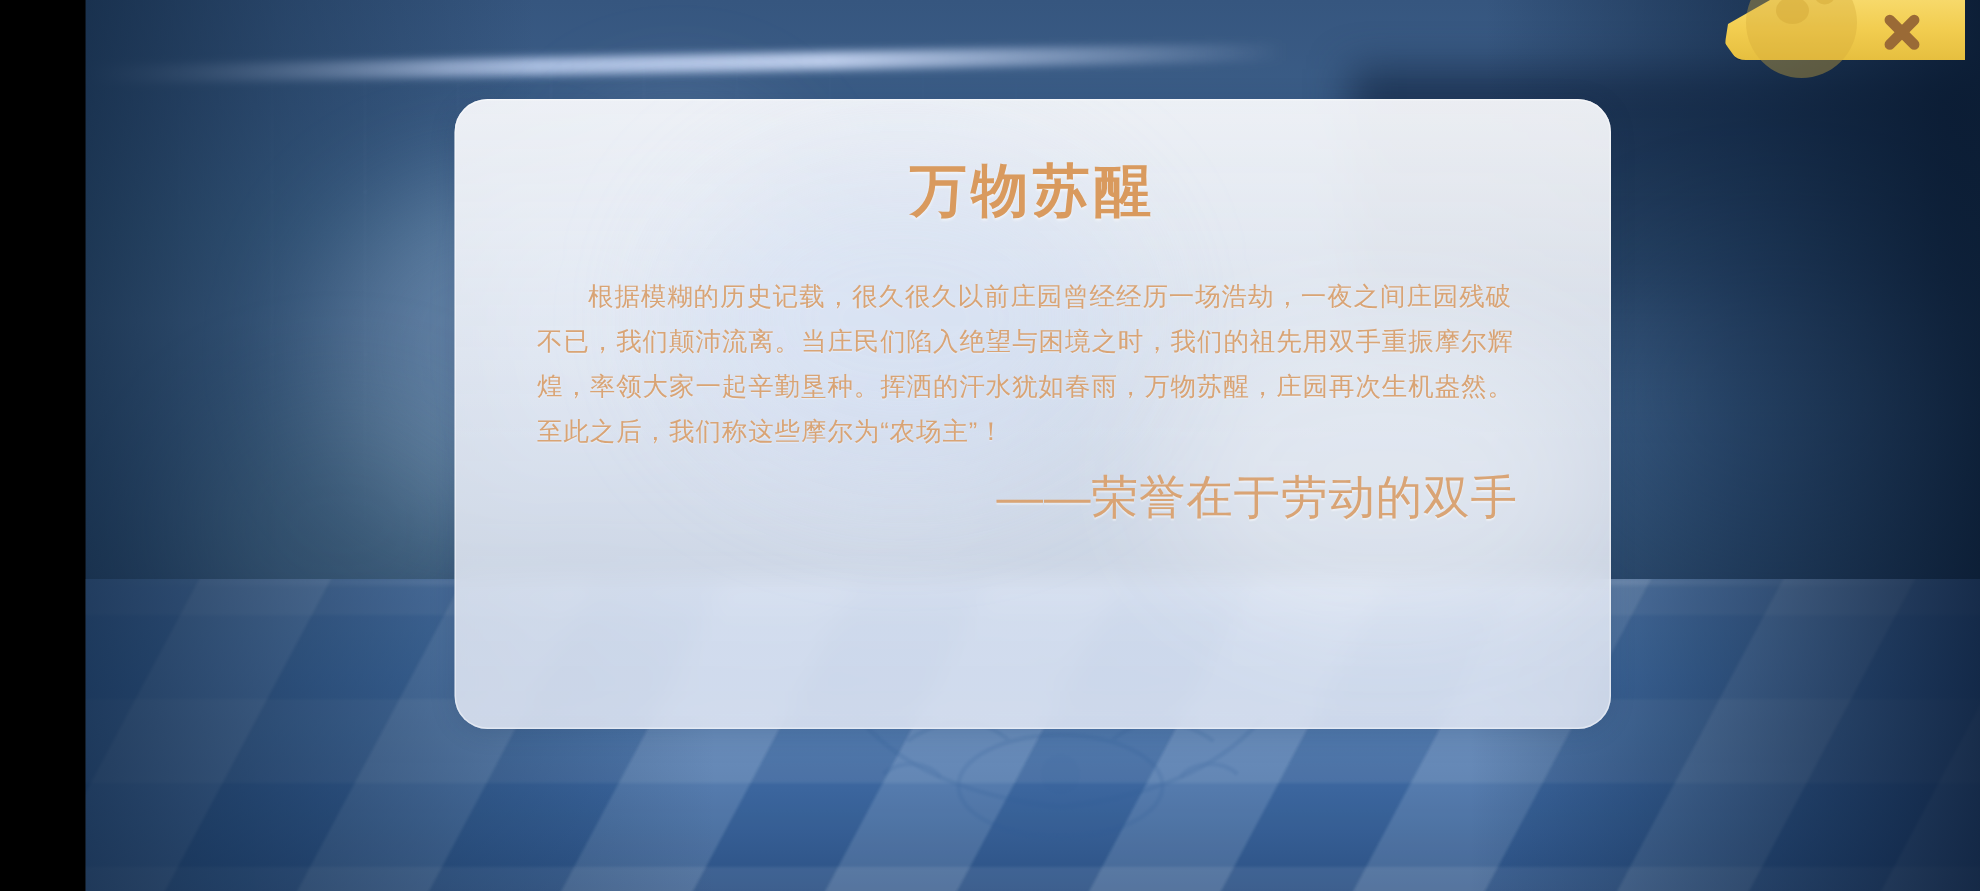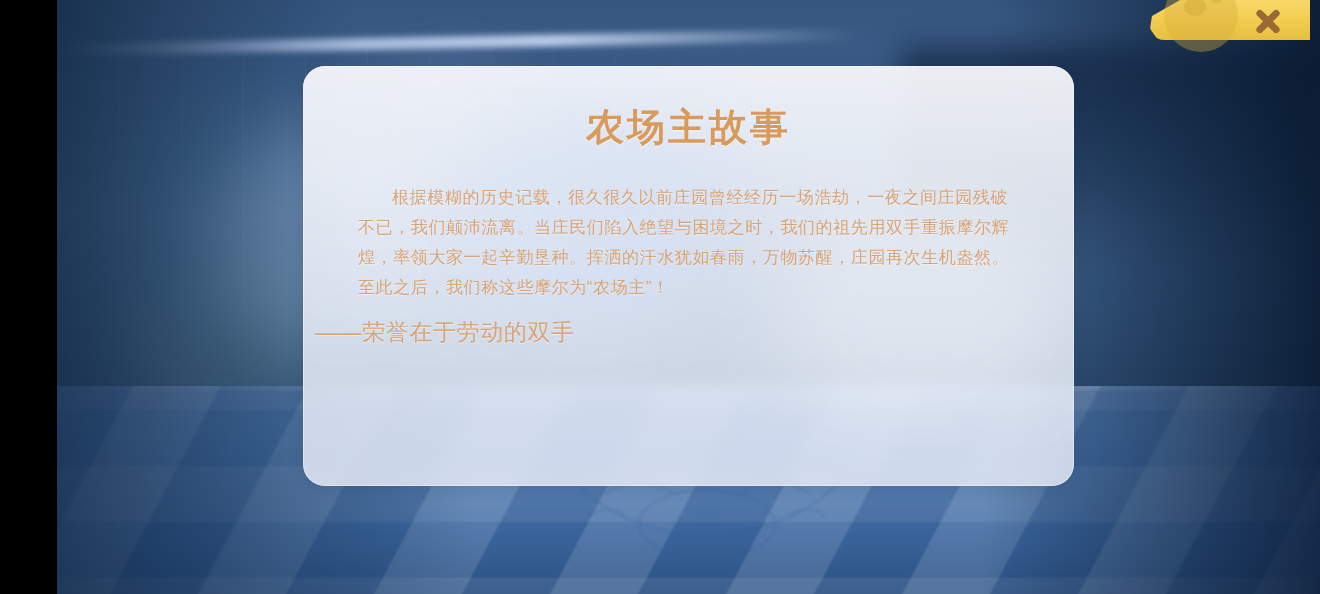--- a/index.html
+++ b/index.html
@@ -217,21 +217,22 @@
     font-size:17px;
     line-height:30px;
     color:#d9a475;
     letter-spacing:.6px;
     text-shadow:0 1px 1px rgba(255,255,255,.45);
   }
   .story-body p{ text-indent:2em; }
 
   .story-signature{
     margin:14px 62px 0 12px;
-    font-size:23px;
+    text-align:right;
+    font-size:31px;
     line-height:30px;
     color:#d9a475;
     letter-spacing:.6px;
     text-shadow:0 1px 1px rgba(255,255,255,.45);
   }
 
   
   .close-button{
     position:absolute;
     right:10px; top:0;
@@ -323,21 +324,21 @@
   </div>
 
   <div class="letterbox-left"></div>
 
   <div class="story-panel">
     <div class="panel-gloss"></div>
     <div class="panel-bloom"></div>
     <div class="panel-bloom2"></div>
 
     <div class="panel-content">
-      <div class="story-title">农场主故事</div>
+      <div class="story-title">万物苏醒</div>
 
       <div class="story-body">
         <p>根据模糊的历史记载，很久很久以前庄园曾经经历一场浩劫，一夜之间庄园残破不已，我们颠沛流离。当庄民们陷入绝望与困境之时，我们的祖先用双手重振摩尔辉煌，率领大家一起辛勤垦种。挥洒的汗水犹如春雨，万物苏醒，庄园再次生机盎然。至此之后，我们称这些摩尔为“农场主”！</p>
       </div>
 
       <div class="story-signature">——荣誉在于劳动的双手</div>
     </div>
   </div>
 
   <div class="close-button">

